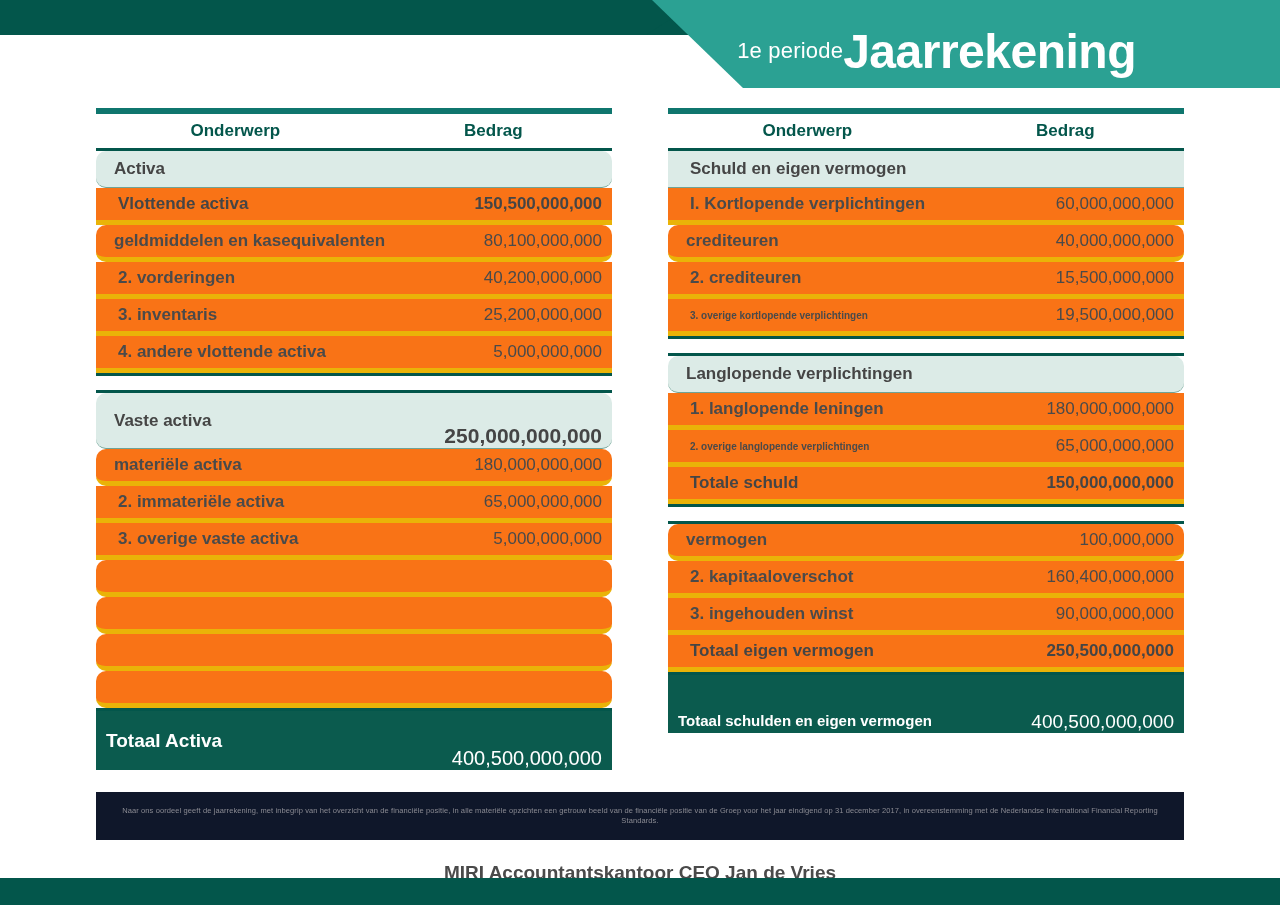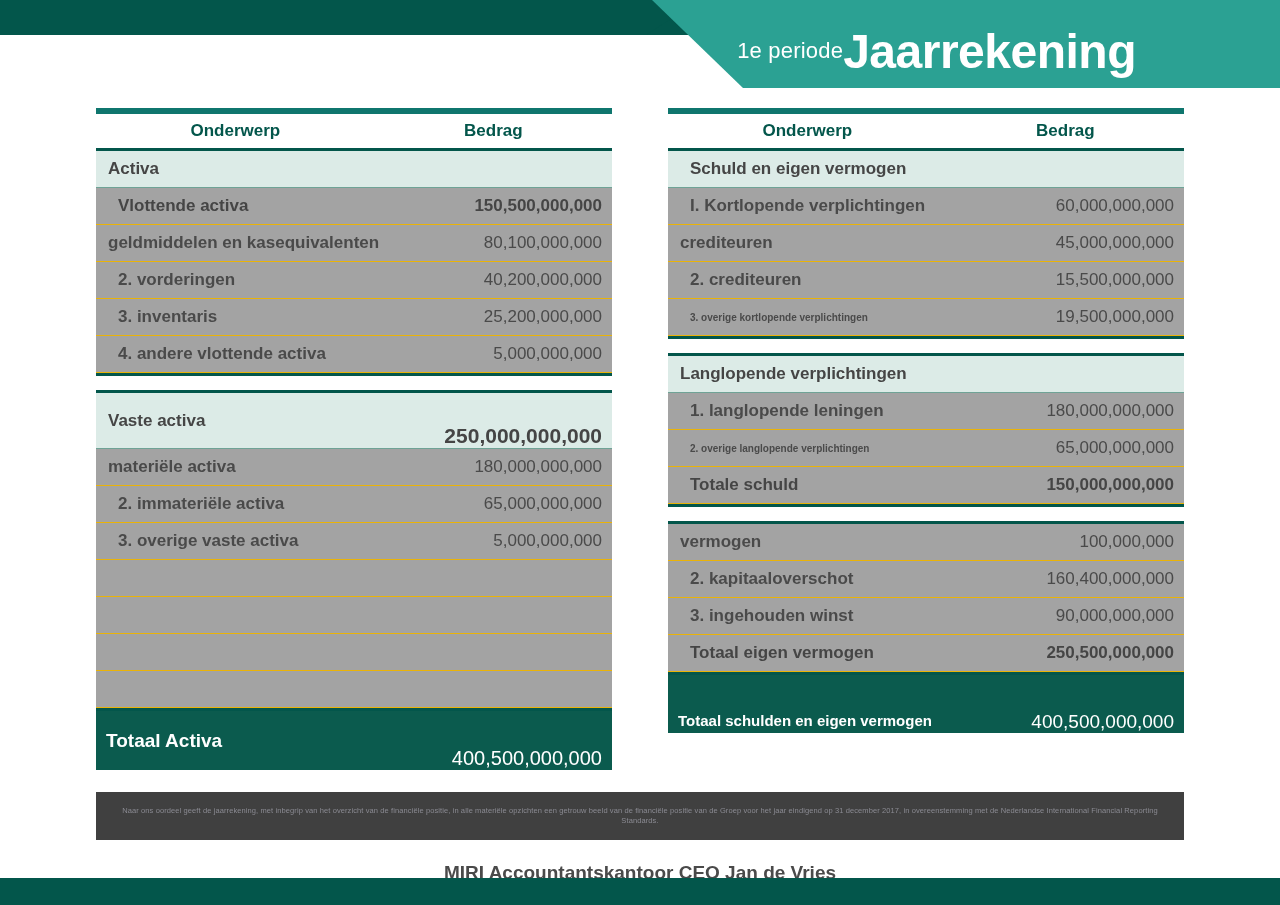--- a/index.html
+++ b/index.html
@@ -82,22 +82,22 @@
   .col { width: 516px; }
 
   
   .tbl { width: 100%; }
   .tbl + .tbl { margin-top: 14px; }
 
   .row {
     display: flex;
     align-items: center;
     justify-content: space-between;
-    background: #a3a3a3;
-    border-bottom: 1px solid #eab308;
+    background: #f97316;
+    border-bottom: 5px solid #eab308;
     min-height: 37px;
     padding: 0 10px;
   }
   .row .label { color: #4a4a4a; font-size: 17px; font-weight: 700; }
   .row .value { color: #4a4a4a; font-size: 17px; font-weight: 400; text-align: right; }
 
   
   .row.colhead {
     background: #ffffff;
     border-top: 6px solid #0f766e;
@@ -128,21 +128,21 @@
   
   .row.strong .label,
   .row.strong .value { color: #454545; font-weight: bold; font-size: 17px; }
 
   
   .row.small .label,
   .row.small .value { font-size: 10px; }
   .row.small .value { font-size: 17px; }
 
   
-  .ind-0 { padding-left: 12px; }
+  .ind-0 { padding-left: 18px; border-radius: 10px; }
   .ind-1 { padding-left: 22px; }
 
   
   .tbl.closed { border-bottom: 3px solid #03564b; }
 
   
   .row.blank { min-height: 37px; }
 
   
   .row.total {
@@ -155,21 +155,21 @@
   .row.total.compact .label { font-size: 15px; margin-top: 32px; }
   .row.total.compact .value { font-size: 19px; }
 
   
   .tbl.topline { border-top: 3px solid #03564b; }
 
   
   .footnote {
     margin: 22px 96px 0 96px;
     width: 1088px;
-    background: #404040;
+    background: #0f172a;
     min-height: 48px;
     display: flex;
     align-items: center;
     justify-content: center;
     padding: 8px 14px;
   }
   .footnote p {
     color: #8a8a92;
     font-size: 7.5px;
     line-height: 1.4;
@@ -298,21 +298,21 @@
             <div class="row section ind-1">
               <span class="label">Schuld en eigen vermogen</span>
               <span class="value"></span>
             </div>
             <div class="row ind-1">
               <span class="label">I. Kortlopende verplichtingen</span>
               <span class="value">60,000,000,000</span>
             </div>
             <div class="row ind-0">
               <span class="label">crediteuren</span>
-              <span class="value">45,000,000,000</span>
+              <span class="value">40,000,000,000</span>
             </div>
             <div class="row ind-1">
               <span class="label">2. crediteuren</span>
               <span class="value">15,500,000,000</span>
             </div>
             <div class="row small ind-1">
               <span class="label">3. overige kortlopende verplichtingen</span>
               <span class="value">19,500,000,000</span>
             </div>
           </div>

